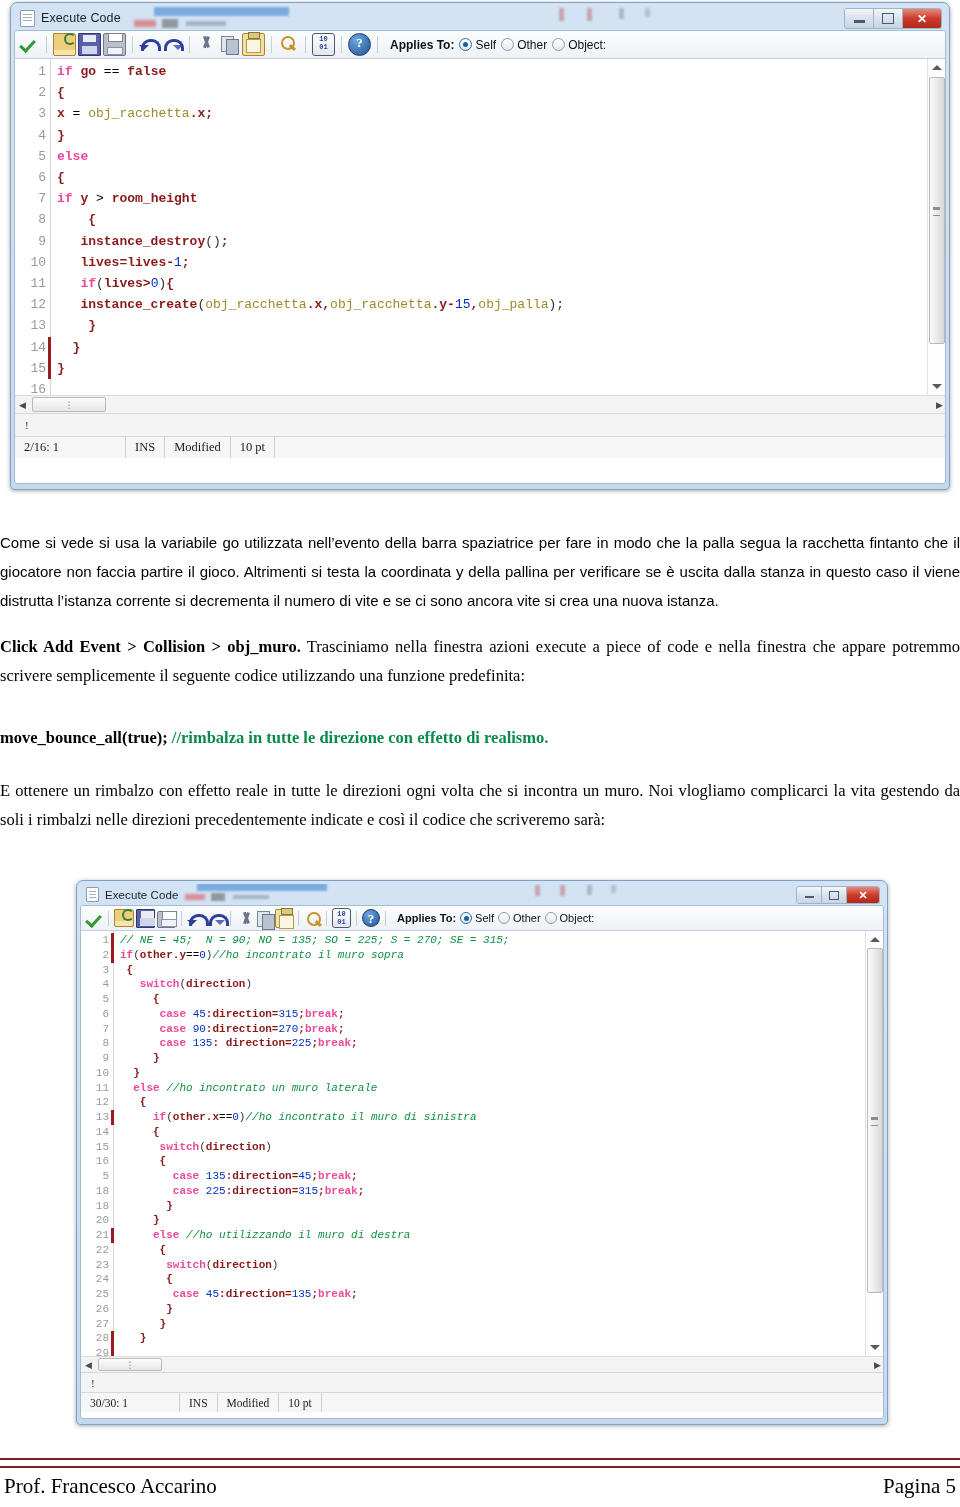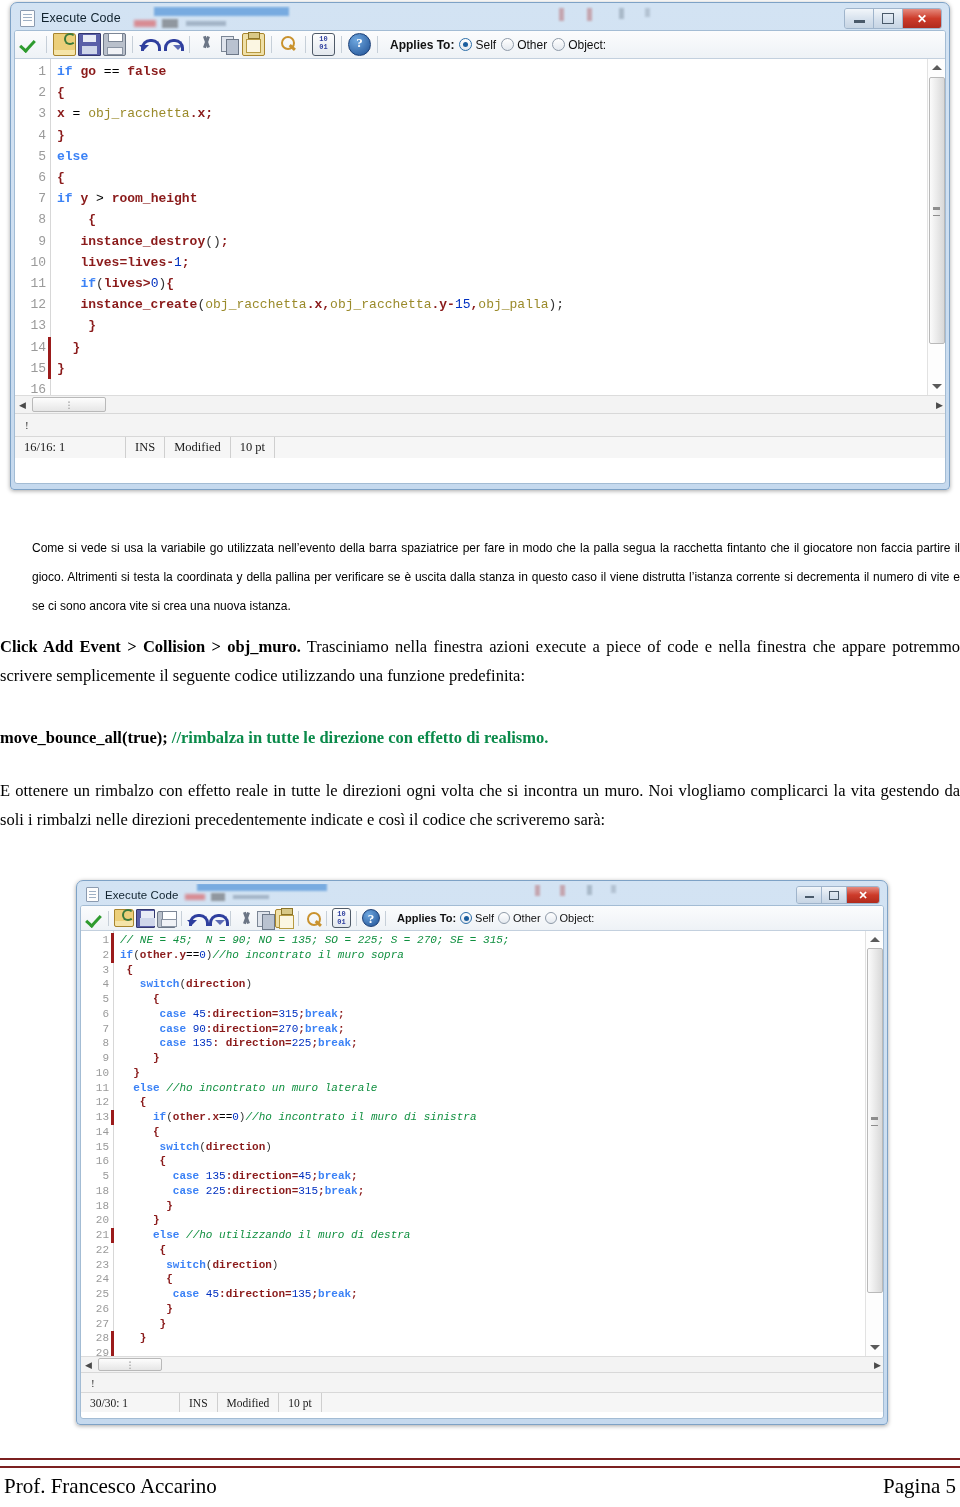--- a/index.html
+++ b/index.html
@@ -162,21 +162,21 @@
   }
   .gutter div.mark{position:relative;}
   .gutter div.mark:after{
     content:"";position:absolute;right:-5px;top:0;width:3px;height:100%;background:#9b1b1b;
   }
   .codecol{flex:1 1 auto;padding:2px 0 0 6px;position:relative;overflow:hidden;}
   .codecol div{
     font-family:"Liberation Mono",monospace;
     white-space:pre;
   }
-  .k{color:#3b82f6;font-weight:bold;}
+  .k{color:#ec4899;font-weight:bold;}
   .fn{color:#8a1a1a;font-weight:bold;}
   .var{color:#9a8a2a;}
   .num{color:#0030c0;}
   .cm{color:#0f8f3f;font-style:italic;}
   .p{color:#333;}
   .vred{color:#8a1a1a;font-weight:bold;}
   
   .vscroll{
     position:absolute;right:0;top:0;bottom:0;width:17px;
     background:#fdfdfd;border-left:1px solid #e2e2e2;
@@ -218,27 +218,26 @@
     height:21px;background:#f6f6f6;
     display:flex;align-items:center;
     font-family:"Liberation Serif",serif;font-size:12.5px;color:#1a1a1a;
   }
   .statusbar .cell{padding:0 9px;height:100%;display:flex;align-items:center;border-right:1px solid #cfcfcf;}
   .statusbar .cell:first-child{min-width:92px;}
   .statusbar .cell.grow{flex:1 1 auto;border-right:none;}
   
   .doc{position:absolute;left:0;width:960px;}
   p.body{
-    margin:18px 0 0 0;
+    margin:12px 0 0 0;
     font-family:"Liberation Sans",sans-serif;
-    font-size:12px;
+    font-size:15px;
     line-height:29px;
     text-align:justify;
     color:#000;
-    padding-left:32px;
   }
   p.serif{
     margin:0;
     font-family:"Liberation Serif",serif;
     font-size:16.5px;
     line-height:29px;
     text-align:justify;
     color:#000;
   }
   .bold{font-weight:bold;}
@@ -384,21 +383,21 @@
       <div class="h-arrow">◀</div>
       <div class="h-thumb">⋮</div>
       <div class="h-right">▶</div>
     </div>
 
     <div class="errbar">
       <span>!</span>
     </div>
 
     <div class="statusbar">
-      <div class="cell">16/16:  1</div>
+      <div class="cell">2/16:  1</div>
       <div class="cell">INS</div>
       <div class="cell">Modified</div>
       <div class="cell">10 pt</div>
       <div class="cell grow"></div>
     </div>
 
   </div>
 </div>
 
 <div class="doc" style="top:516px;">

